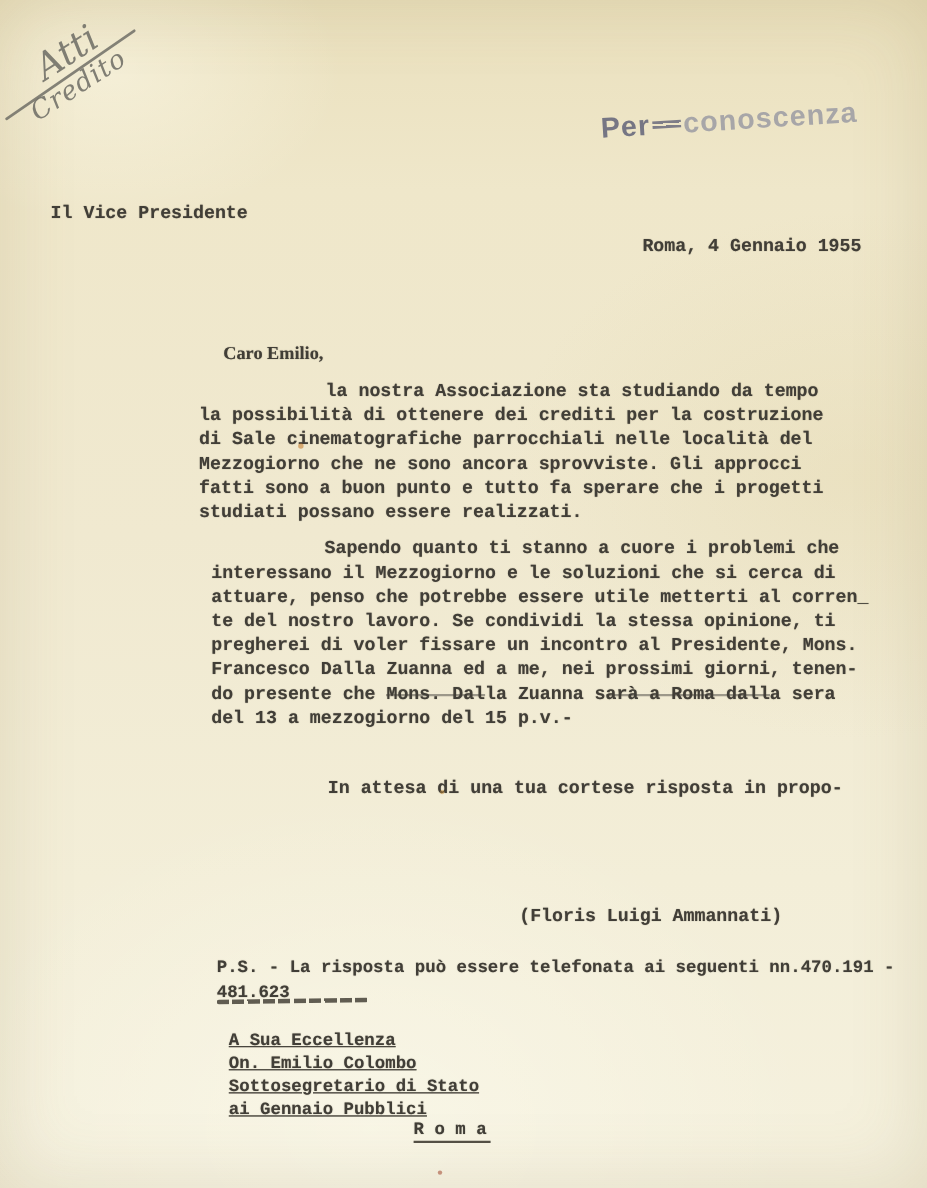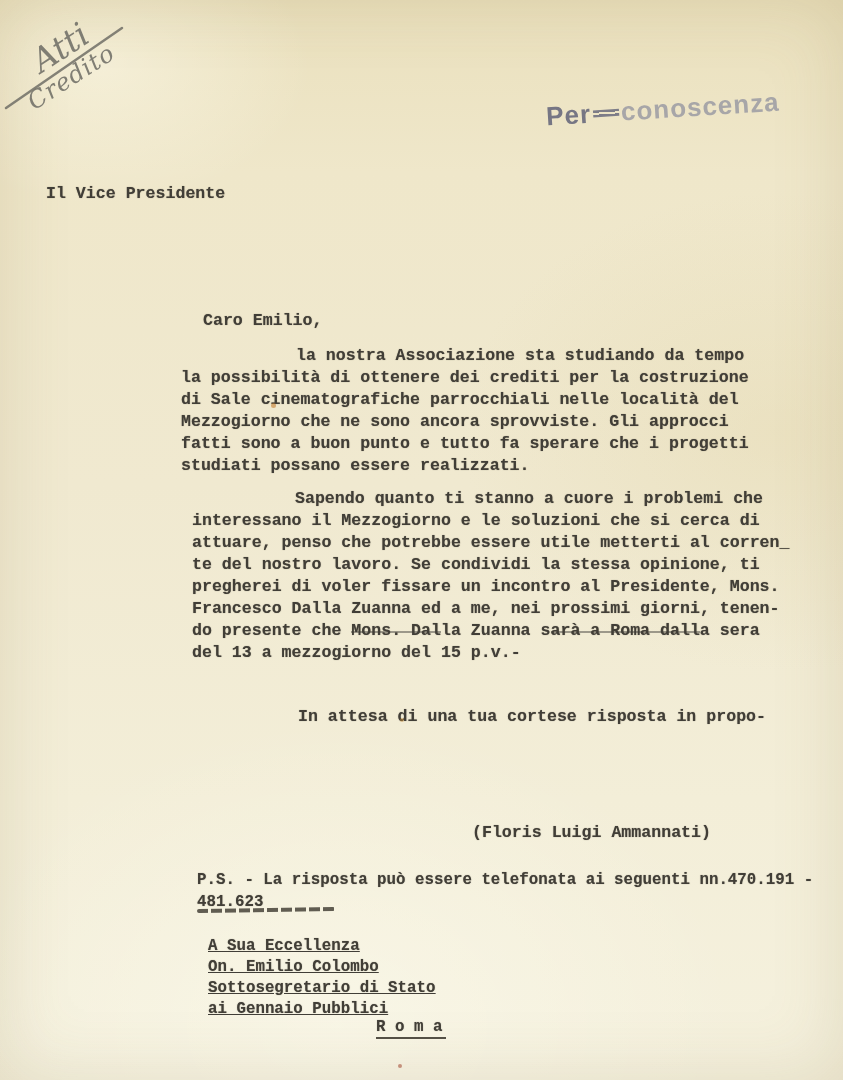--- a/index.html
+++ b/index.html
@@ -87,22 +87,23 @@
     <svg width="150" height="130" style="position:absolute;left:0;top:0;">
       <line x1="6" y1="108" x2="122" y2="28" stroke="rgba(112,110,102,0.85)" stroke-width="2.5" stroke-linecap="round"></line>
     </svg>
     <span class="hand hand-atti">Atti</span>
     <span class="hand hand-credito">Credito</span>
   </div>
 
   <div class="stamp"><span class="stamp-word1">Per</span><span class="stamp-dash"></span><span class="stamp-word2">conoscenza</span></div>
 
   <div class="typed" style="left:46px; top:184px;">Il Vice Presidente</div>
+  <div class="typed" style="left:584px; top:214px;">Roma, 4 Gennaio 1955</div>
 
-  <div class="typed" style="left:203px; top:311px;">Caro Emilio,</div>
+  <div class="typed" style="left:203px; top:311px;font-family:Liberation Serif, serif;">Caro Emilio,</div>
 
   <div id="letter-body">
       <div class="typed" style="left: 181px; top: 345px;"><div class="line" style="padding-left: 115px;">la nostra Associazione sta studiando da tempo</div><div class="line">la possibilità di ottenere dei crediti per la costruzione</div><div class="line">di Sale cinematografiche parrocchiali nelle località del</div><div class="line">Mezzogiorno che ne sono ancora sprovviste. Gli approcci</div><div class="line">fatti sono a buon punto e tutto fa sperare che i progetti</div><div class="line">studiati possano essere realizzati.</div></div>
       <div class="typed" style="left: 192px; top: 488px;"><div class="line" style="padding-left: 103px;">Sapendo quanto ti stanno a cuore i problemi che</div><div class="line">interessano il Mezzogiorno e le soluzioni che si cerca di</div><div class="line">attuare, penso che potrebbe essere utile metterti al corren_</div><div class="line">te del nostro lavoro. Se condividi la stessa opinione, ti</div><div class="line">pregherei di voler fissare un incontro al Presidente, Mons.</div><div class="line"><span>Francesco Dalla </span><span class="pencil-underline">Zuanna ed</span><span> a me, nei </span><span class="pencil-underline">prossimi giorni</span><span>, tenen-</span></div><div class="line">do presente che Mons. Dalla Zuanna sarà a Roma dalla sera</div><div class="line">del 13 a mezzogiorno del 15 p.v.-</div></div>
       <div class="typed" style="left: 195px; top: 706px;"><div class="line" style="padding-left: 103px;">In attesa di una tua cortese risposta in propo-</div></div>
     </div>
 
   <div class="typed" style="left:472px; top:823px;">(Floris Luigi Ammannati)</div>
 
   <div class="typed typed-small" style="left:197px; top:869px;" id="postscript"><div class="line">P.S. - La risposta può essere telefonata ai seguenti nn.470.191 -</div><div class="line">481.623</div></div>

